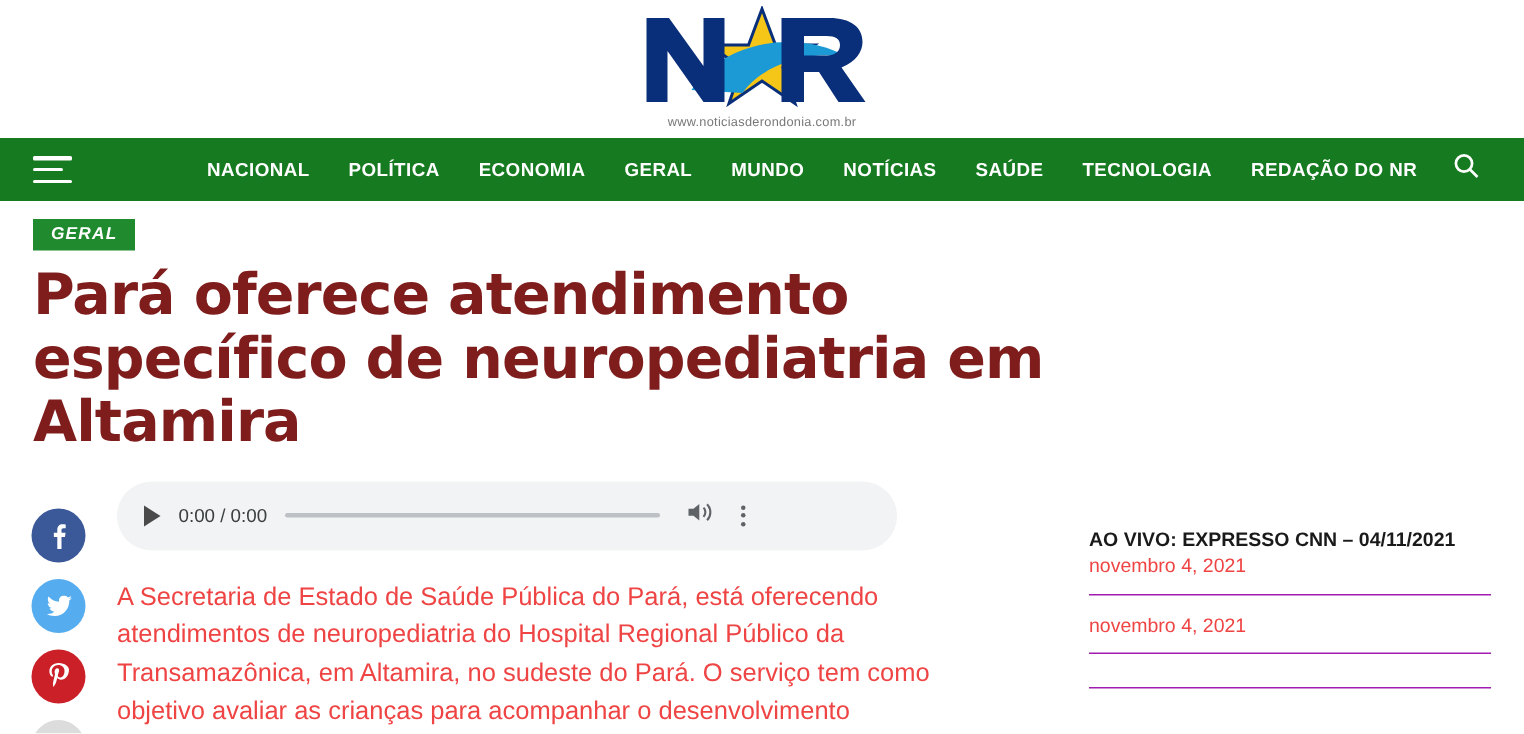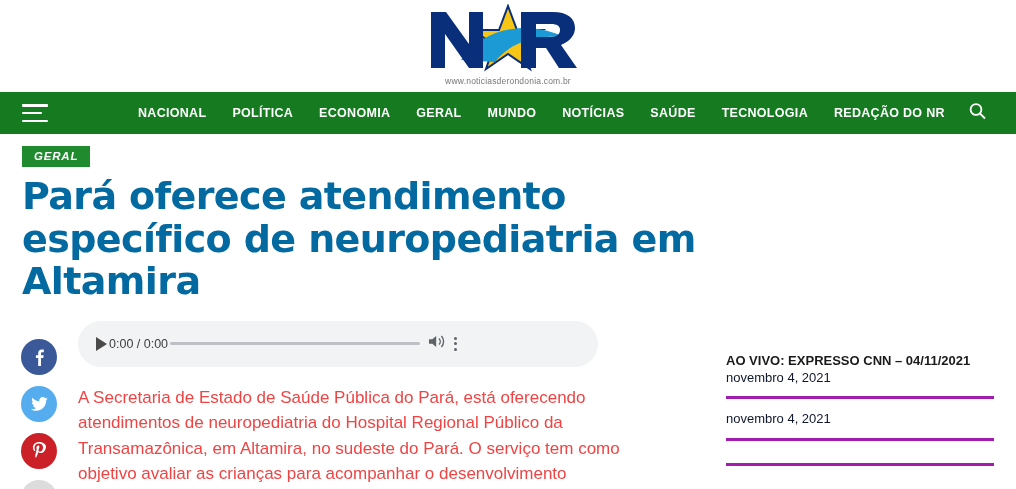--- a/index.html
+++ b/index.html
@@ -107,21 +107,21 @@
     font-style: italic;
     letter-spacing: .8px;
     padding: 4px 12px 5px 12px;
   }
   .headline {
     margin: 8px 22px 0 22px;
     font-family: "DejaVu Sans", sans-serif;
     font-size: 38px;
     line-height: 1.12;
     font-weight: bold;
-    color: #0369a1;
+    color: #7f1d1d;
     letter-spacing: -0.6px;
     max-width: 760px;
   }
 
   .cols {
     display: flex;
     margin-top: 18px;
   }
   .left-rail {
     width: 78px;
@@ -154,21 +154,21 @@
 
   
   .audio {
     width: 520px;
     height: 46px;
     background: #f1f3f4;
     border-radius: 23px;
     display: flex;
     align-items: center;
     padding: 0 14px;
-    gap: 2px;
+    gap: 12px;
     margin-bottom: 18px;
   }
   .audio .play-tri {
     width: 0; height: 0;
     border-left: 11px solid #4a4a4a;
     border-top: 7px solid transparent;
     border-bottom: 7px solid transparent;
     margin-left: 4px;
     cursor: pointer;
   }
@@ -235,35 +235,35 @@
     display: inline-block;
     background: #1f8a2e;
     color: #fff;
     font-size: 12.5px;
     font-weight: bold;
     font-style: italic;
     letter-spacing: .6px;
     padding: 4px 14px 5px 14px;
   }
   .news-item {
-    border-bottom: 3px solid #a21caf;
+    border-bottom: 1px solid #a21caf;
     padding: 12px 0 10px 0;
   }
   .news-item:first-of-type { padding-top: 16px; }
   .news-title {
     font-size: 13px;
     font-weight: bold;
     color: #1a1a1a;
     line-height: 1.3;
     display: inline;
     cursor: pointer;
   }
   .news-date {
     font-size: 13px;
-    color: #0f172a;
+    color: #ef4444;
     line-height: 1.3;
   }
 </style>
 </head>
 <body>
 
 <div id="page">
 
   <div class="logo-bar">
     <div class="logo">

